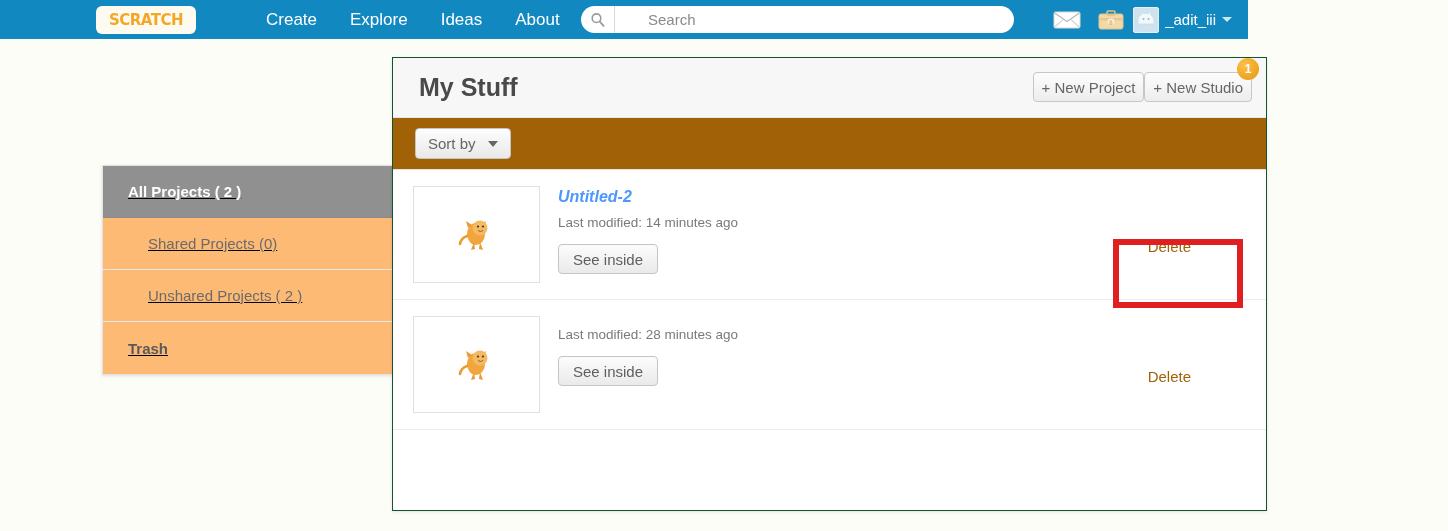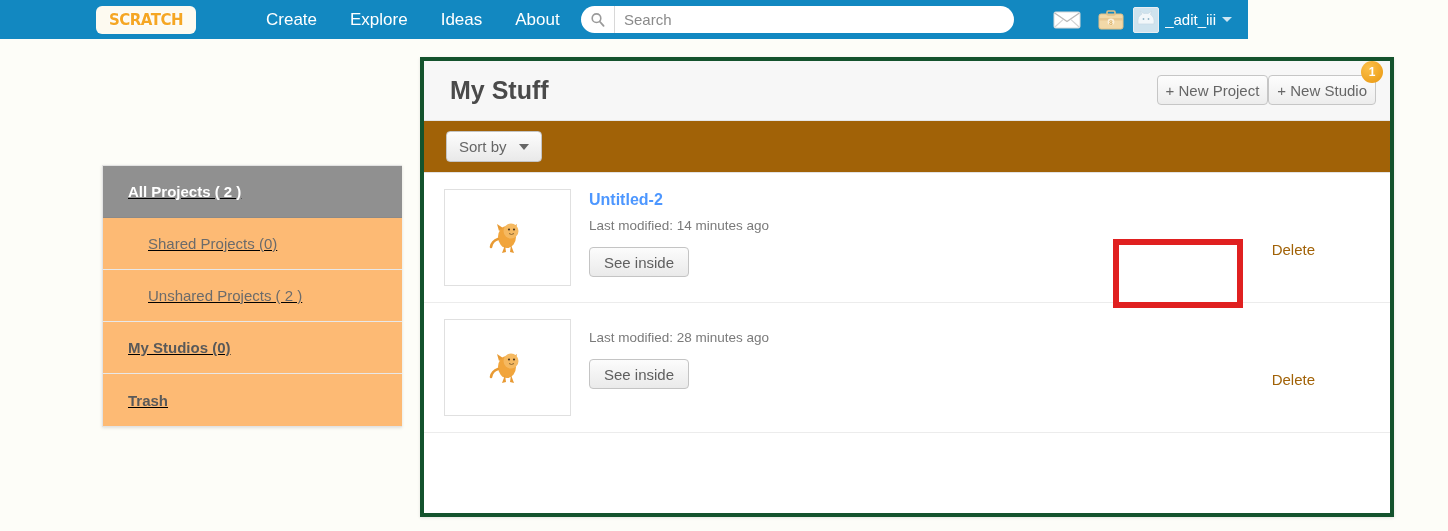--- a/index.html
+++ b/index.html
@@ -35,21 +35,21 @@
     color: #ffffff; font-size: 17px;
     margin-left: 33px; text-decoration: none;
     white-space: nowrap; cursor: pointer;
   }
   .nav-link.first { margin-left: 72px; }
 
   .search-wrap {
     position: absolute; left: 581px; top: 6px;
     width: 433px; height: 27px;
     background: #ffffff; border-radius: 14px;
-    display: flex; align-items: center;
+    display: flex; align-items: center; gap: 24px;
   }
   .search-icon-box {
     width: 34px; height: 27px;
     display: flex; align-items: center; justify-content: center;
     border-right: 1px solid #d8d8d8;
   }
   .search-input {
     border: 0; outline: none; flex: 1;
     height: 25px; margin-left: 9px;
     font-size: 15px; color: #555;
@@ -110,24 +110,24 @@
     background: #909090;
     color: #ffffff;
     font-weight: bold;
     border-bottom: 1px solid #8a8a8a;
   }
   .side-item.indent { padding-left: 45px; }
   .side-item.bold { font-weight: bold; color: #595959; }
 
   
   .panel {
-    position: absolute; left: 420px; top: 57px;
-    width: 974px;
+    position: absolute; left: 392px; top: 57px;
+    width: 875px;
     background: #ffffff;
-    border: 4px solid #14532d;
+    border: 1px solid #14532d;
     box-shadow: 0 1px 3px rgba(0,0,0,0.10);
   }
   .panel-head {
     height: 60px;
     background: #f7f7f7;
     border-bottom: 1px solid #e6e6e6;
     display: flex; align-items: center;
     position: relative;
   }
   .panel-title {
@@ -194,21 +194,21 @@
     width: 127px; height: 97px;
     border: 1px solid #e0e0e0;
     background: #ffffff;
     display: flex; align-items: center; justify-content: center;
     flex: none;
   }
   .proj-info { margin-left: 18px; padding-top: 2px; }
   .proj-title {
     font-size: 16px; font-weight: bold;
     color: #4d97ff; cursor: pointer;
-    text-decoration: none; display: block;
+    text-decoration: none; display: block; font-style: italic;
   }
   .proj-meta {
     font-size: 13.5px; color: #7a7a7a;
     margin-top: 9px;
   }
   .see-inside {
     margin-top: 14px;
     height: 30px; padding: 0 14px;
     background: linear-gradient(#fcfcfc, #eaeaea);
     border: 1px solid #c4c4c4;
@@ -296,23 +296,20 @@
   </div>
 
   <div class="side-item indent">
     <span>Shared Projects (0)</span>
   </div>
 
   <div class="side-item indent">
     <span>Unshared Projects ( 2 )</span>
   </div>
 
-  <div class="side-item bold">
-    <span>My Studios (0)</span>
-  </div>
 
   <div class="side-item bold">
     <span>Trash</span>
   </div>
 </div>
 
 <div class="panel">
 
   <div class="panel-head">
     <div class="panel-title">My Stuff</div>

